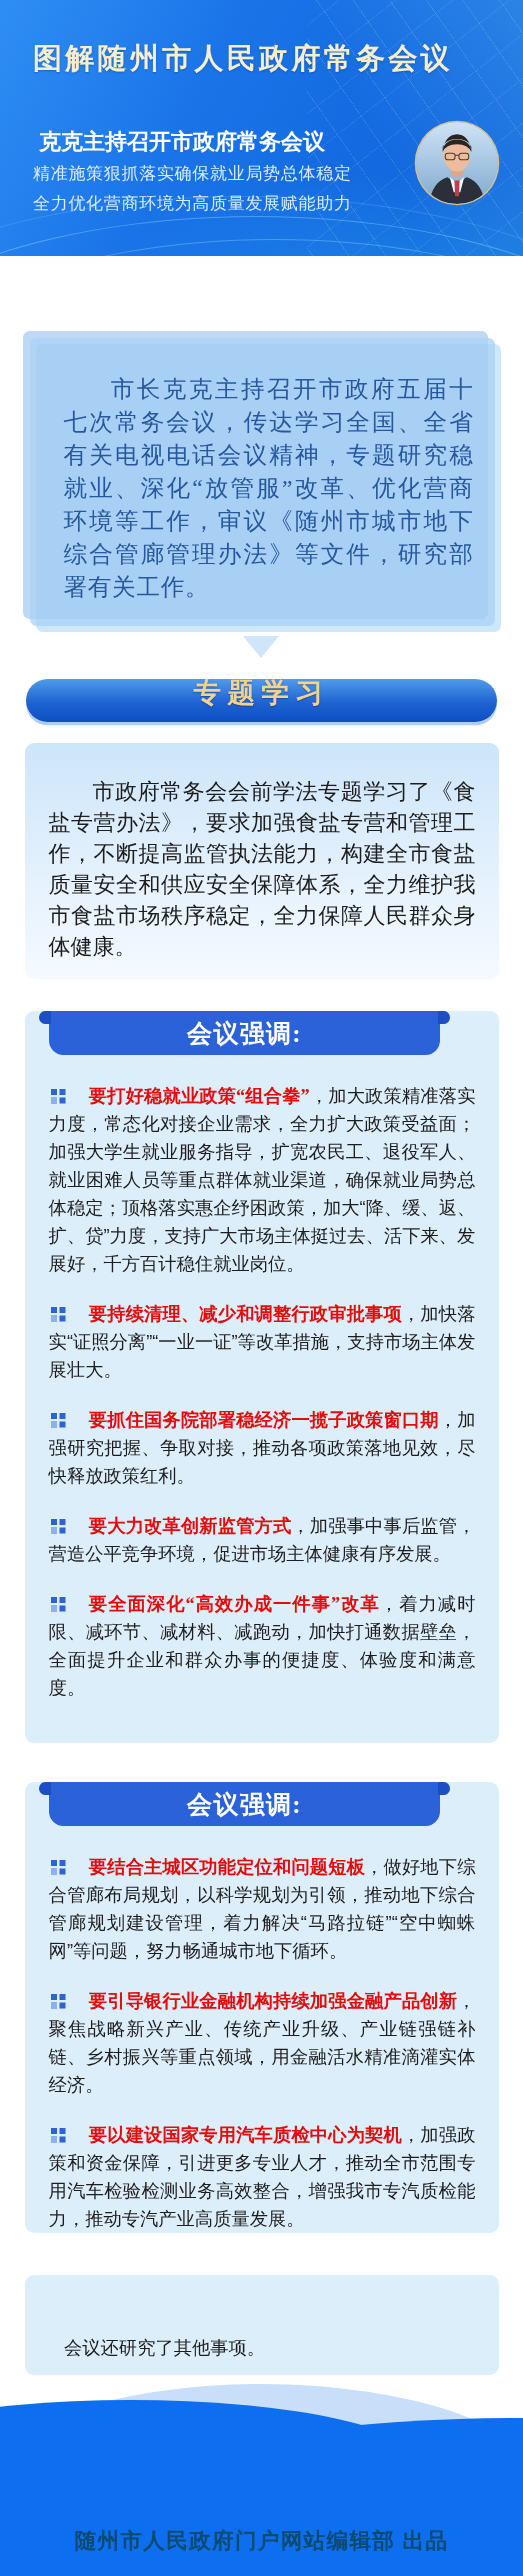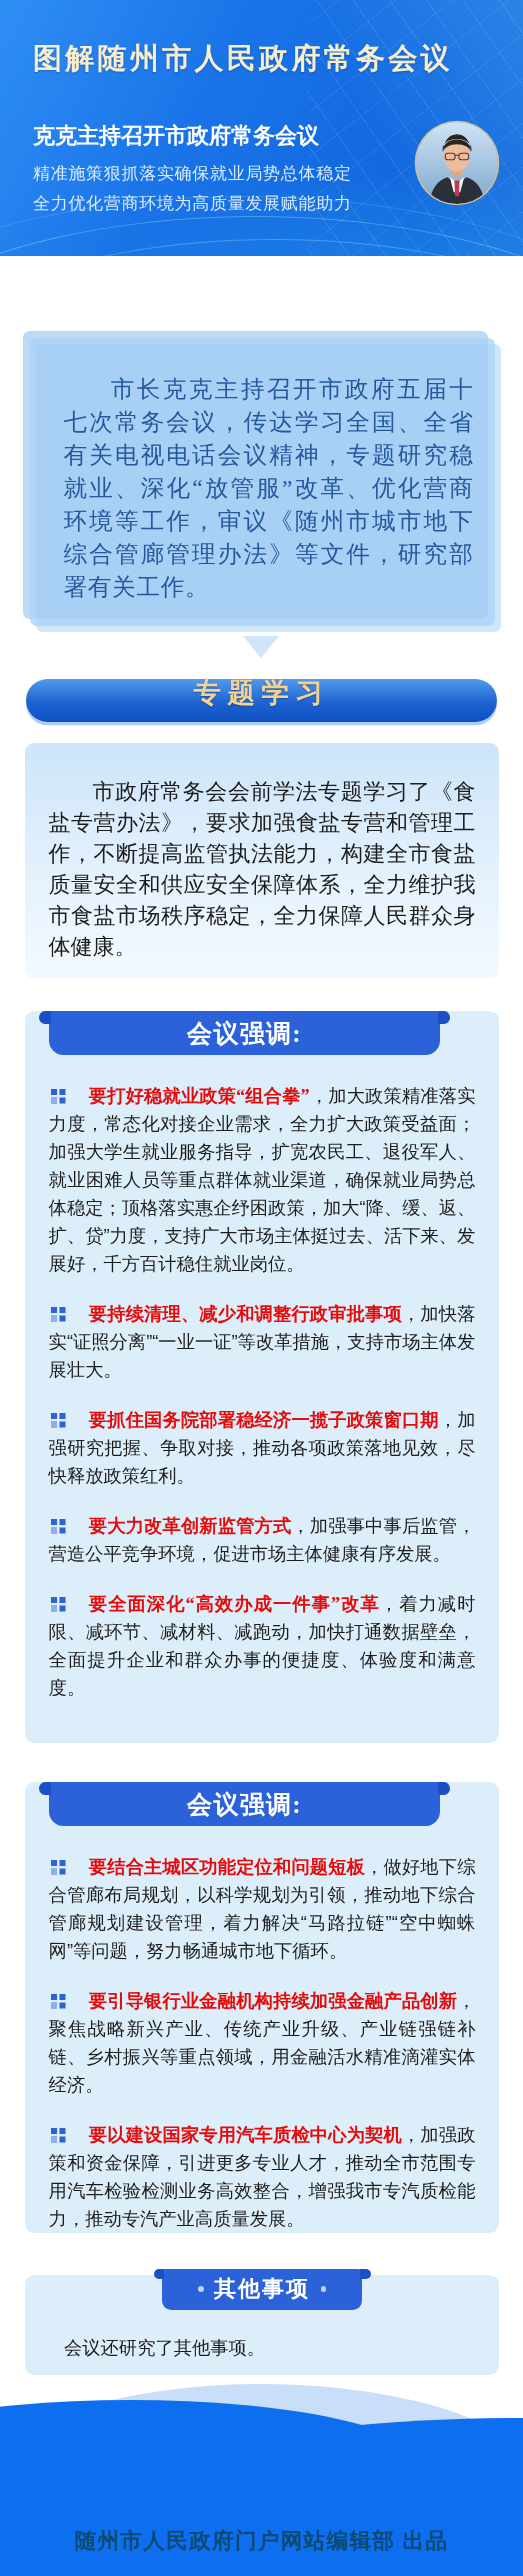--- a/index.html
+++ b/index.html
@@ -33,21 +33,21 @@
   .arc2{width:785px;height:340px;left:-118px;top:239px;border-color:rgba(200,250,255,.28);}
   .arc3{width:916px;height:406px;left:-216px;top:196px;border-color:rgba(140,220,255,.22);}
   .hero-glow{position:absolute;left:0;top:190px;width:523px;height:150px;
     background:radial-gradient(60% 55% at 45% 95%, rgba(110,215,255,.30), transparent 70%);}
   .hero-title{
     position:absolute;left:33px;top:41px;margin:0;
     font:bold 29px/1.2 "Liberation Serif","DejaVu Serif",serif;
     color:var(--title-gold);letter-spacing:3.3px;text-shadow:0 1.3px 2px rgba(0,40,120,.35);
   }
   .hero-headline{
-    position:absolute;left:33px;top:123px;margin:0;
+    position:absolute;left:33px;top:123px;margin:6px;
     font:bold 22px/1.2 "Liberation Sans","DejaVu Sans",sans-serif;color:#ffffff;
   }
   .hero-sub{position:absolute;left:33px;margin:0;font:17px/1.2 "Liberation Sans",sans-serif;color:#d9ecff;letter-spacing:0.7px;}
   .sub1{top:164px;} .sub2{top:194px;}
   .portrait{position:absolute;left:416px;top:122px;width:82px;height:82px;border-radius:50%;
     box-shadow:0 0 0 1.3px #d9c18c;overflow:hidden;background:#9db8d4;}
   .date-block{position:absolute;left:0;top:258px;width:523px;text-align:center;color:#ffffff;}
   .date-line1{margin:0;font:19px/1.25 "Liberation Sans",sans-serif;}
   .date-line2{margin:3.9px 0 0;font:22px/1.2 "Liberation Sans",sans-serif;}
   
@@ -244,25 +244,20 @@
       <p class="btxt"><b class="lead">要引导银行业金融机构持续加强金融产品创新</b><span>，聚焦战略新兴产业、传统产业升级、产业链强链补链、乡村振兴等重点领域，用金融活水精准滴灌实体经济。</span></p>
     </li>
     <li class="bullet">
       <span class="sq"></span>
       <p class="btxt"><b class="lead">要以建设国家专用汽车质检中心为契机</b><span>，加强政策和资金保障，引进更多专业人才，推动全市范围专用汽车检验检测业务高效整合，增强我市专汽质检能力，推动专汽产业高质量发展。</span></p>
     </li>
   </ul>
 </section>
 
 <section class="other-panel">
-  <div class="other-header">
-    <span class="dot"></span>
-    <span class="other-title">其他事项</span>
-    <span class="dot"></span>
-  </div>
   <p class="other-text">会议还研究了其他事项。</p>
 </section>
 
 <footer class="footer">
   <div class="wave-light"></div>
   <div class="wave-dark"></div>
   <div class="footer-credit">随州市人民政府门户网站编辑部 出品</div>
 </footer>
 
 

